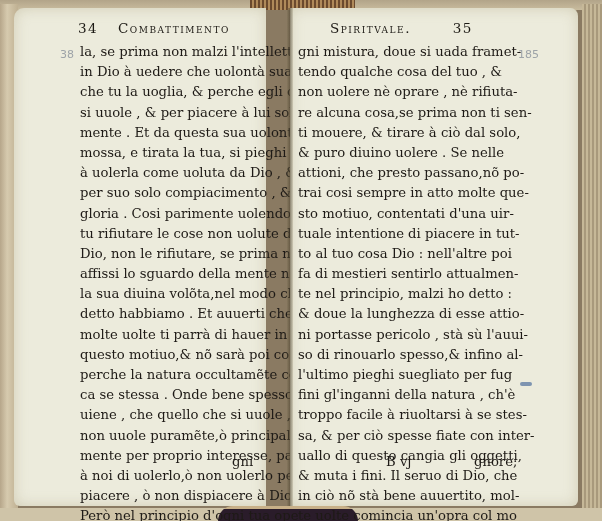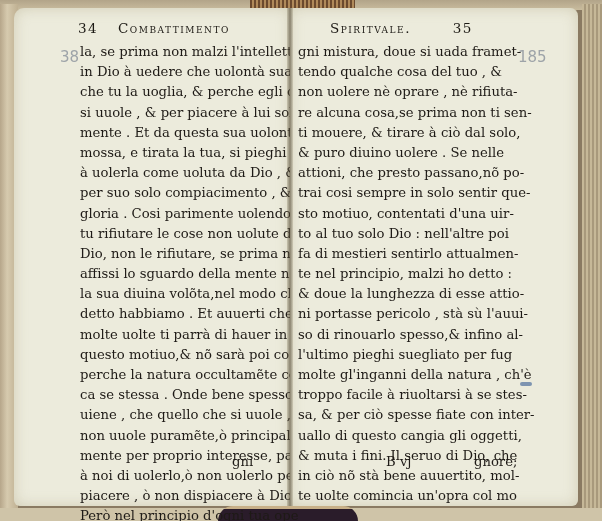--- a/index.html
+++ b/index.html
@@ -18,38 +18,38 @@
   .bg-bottom { position:absolute; left:0; top:508px; width:602px; height:13px; background:#cfc4a8; }
   .cover-left { position:absolute; left:0; top:4px; width:18px; height:506px;
     background:linear-gradient(90deg,#b6a68a,#d6caae 40%,#bfb092); }
   .cover-right { position:absolute; left:582px; top:4px; width:20px; height:506px;
     background:repeating-linear-gradient(90deg,#c6b898 0 2px,#a8997c 2px 4px); }
   .page {
     position:absolute; top:8px; height:498px;
     background:#ecebdc;
     box-shadow: inset 0 0 14px rgba(160,150,110,0.35);
   }
-  .page.left { left:14px; width:276px; border-radius:10px 0 0 6px; }
+  .page.left { left:14px; width:252px; border-radius:10px 0 0 6px; }
   .page.right { left:290px; width:288px; border-radius:0 8px 6px 0; }
   .gutter { position:absolute; left:287px; top:8px; width:6px; height:498px;
     background:linear-gradient(90deg,rgba(120,110,80,0.25),rgba(80,70,50,0.6),rgba(120,110,80,0.2)); }
   .running-head {
     position:absolute; top:12px; font-size:13.5px; color:#1c1914; letter-spacing:1.5px;
     font-variant:small-caps; white-space:nowrap;
   }
   .text-block { position:absolute; top:34px; font-size:13.2px; line-height:20.2px; color:#1e1a16; }
   .line { white-space:nowrap; height:20.2px; }
   .left .running-head { left:64px; }
   .left .text-block { left:66px; width:210px; }
   .right .running-head { left:40px; }
   .right .text-block { left:8px; width:260px; }
   .pnum { margin-right:14px; }
   .pnum-r { margin-left:36px; }
   .catch { position:absolute; font-size:13.2px; color:#1e1a16; }
-  .margin-note { position:absolute; font-size:15px; color:#9da3a8; font-family:"DejaVu Sans", sans-serif; }
+  .margin-note { position:absolute; font-size:11px; color:#9da3a8; font-family:"DejaVu Sans", sans-serif; }
   .sig { position:absolute; font-size:13.2px; color:#1e1a16; }
   .blue-mark { position:absolute; left:520px; top:382px; width:12px; height:4px; background:#7e94b0; border-radius:2px; }
 </style>
 </head>
 <body>
 
 <div class="bg-top"></div>
 <div class="headband-top"></div>
 <div class="cover-left"></div>
 <div class="cover-right"></div>
@@ -99,30 +99,31 @@
   </div>
   <div class="margin-note" style="left:228px;top:40px;">185</div>
   <div class="text-block">
     <div class="line">gni mistura, doue si uada framet-</div>
     <div class="line">tendo qualche cosa del tuo , &amp;</div>
     <div class="line">non uolere nè oprare , nè rifiuta-</div>
     <div class="line">re alcuna cosa,se prima non ti sen-</div>
     <div class="line">ti mouere, &amp; tirare à ciò dal solo,</div>
     <div class="line">&amp; puro diuino uolere . Se nelle</div>
     <div class="line">attioni, che presto passano,nõ po-</div>
-    <div class="line">trai cosi sempre in solo sentir que-</div>
+    <div class="line">trai cosi sempre in atto molte que-</div>
     <div class="line">sto motiuo, contentati d'una uir-</div>
-    <div class="line">to al tuo solo Dio : nell'altre poi</div>
+    <div class="line">tuale intentione di piacere in tut-</div>
+    <div class="line">to al tuo cosa Dio : nell'altre poi</div>
     <div class="line">fa di mestieri sentirlo attualmen-</div>
     <div class="line">te nel principio, malzi ho detto :</div>
     <div class="line">&amp; doue la lunghezza di esse attio-</div>
     <div class="line">ni portasse pericolo , stà sù l'auui-</div>
     <div class="line">so di rinouarlo spesso,&amp; infino al-</div>
     <div class="line">l'ultimo pieghi suegliato per fug</div>
-    <div class="line">molte gl'inganni della natura , ch'è</div>
+    <div class="line">fini gl'inganni della natura , ch'è</div>
     <div class="line">troppo facile à riuoltarsi à se stes-</div>
     <div class="line">sa, &amp; per ciò spesse fiate con inter-</div>
     <div class="line">uallo di questo cangia gli oggetti,</div>
     <div class="line">&amp; muta i fini. Il seruo di Dio, che</div>
     <div class="line">in ciò nõ stà bene auuertito, mol-</div>
     <div class="line">te uolte comincia un'opra col mo</div>
 
   </div>
   <div class="sig" style="left:96px;top:446px;">B vj</div>
   <div class="catch" style="left:184px;top:446px;">gnore;</div>

